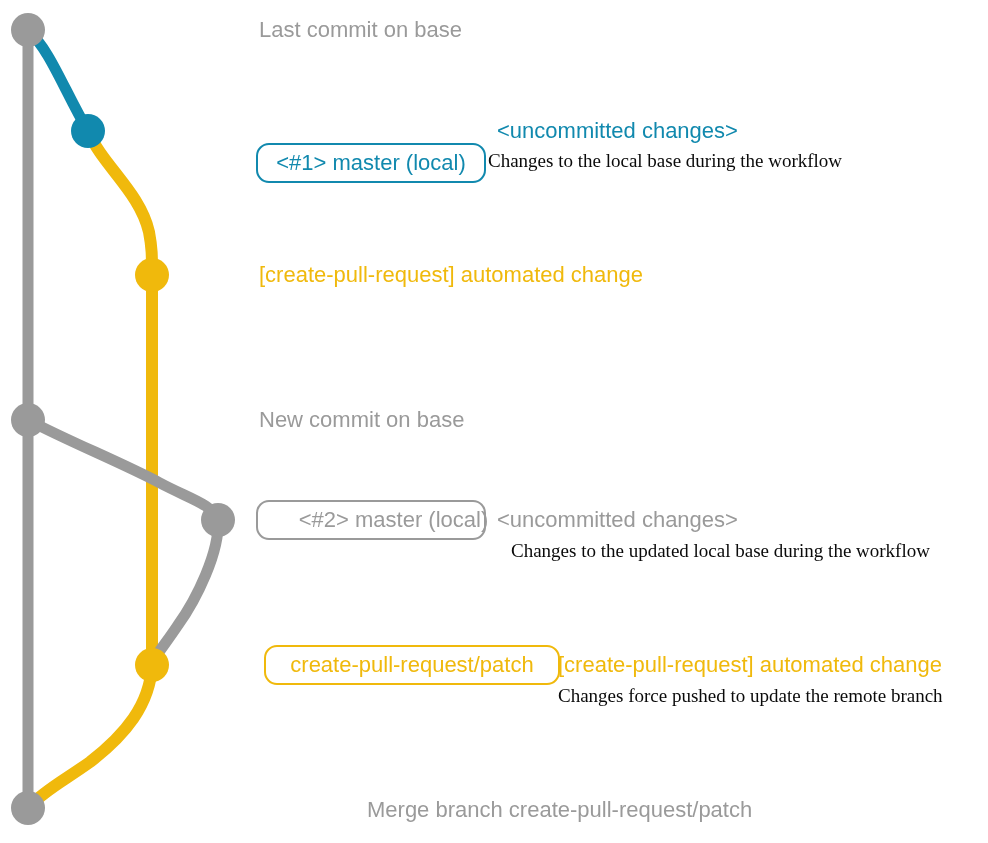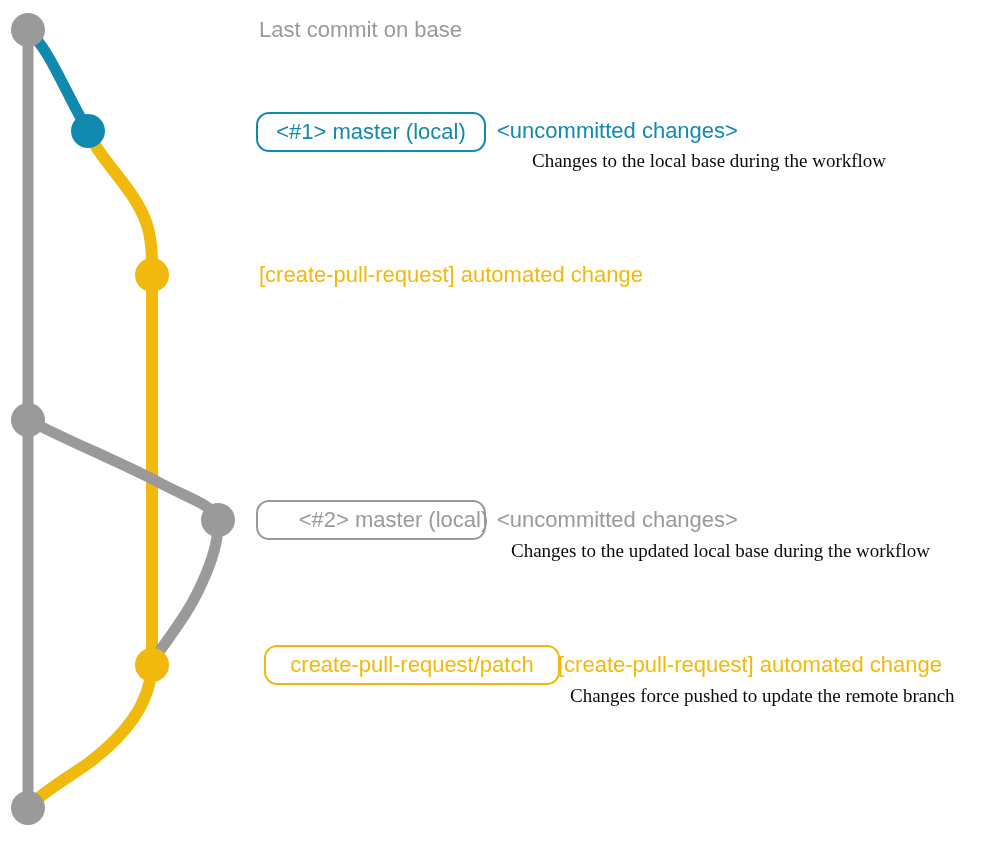--- a/index.html
+++ b/index.html
@@ -32,21 +32,21 @@
     box-sizing: border-box;
     border: 2px solid var(--gray);
     border-radius: 13px;
     color: var(--gray);
     font-size: 22px;
     display: flex;
     align-items: center;
     justify-content: center;
     white-space: nowrap;
   }
-  .badge.blue   { border-color: var(--blue);   color: var(--blue); }
+  .badge.blue   { border-color: var(--blue);   color: var(--blue); margin-top: 31px; }
   .badge.yellow { border-color: var(--yellow); color: var(--yellow); }
   .annotation {
     position: absolute;
     font-size: 22px;
     line-height: 26px;
     font-weight: 400;
     white-space: nowrap;
   }
   .annotation.blue   { color: var(--blue); }
   .annotation.yellow { color: var(--yellow); }
@@ -85,27 +85,29 @@
     <circle cx="28" cy="420" r="17" class="fill-gray"></circle>
     <circle cx="218" cy="520" r="17" class="fill-gray"></circle>
     <circle cx="152" cy="665" r="17" class="fill-yellow"></circle>
     <circle cx="28" cy="808" r="17" class="fill-gray"></circle>
   </svg>
 
   <div class="heading" style="left:259px; top:17px;">Last commit on base</div>
 
   <div class="badge blue" style="left:256px; top:112px; width:230px; height:40px;">&lt;#1&gt; master (local)</div>
   <div class="annotation blue" style="left:497px; top:118px;">&lt;uncommitted changes&gt;</div>
-  <div class="desc" style="left:532px; top:150px;">Changes to the local base during the workflow</div>
+  <div class="desc" style="left:488px; top:150px;">Changes to the local base during the workflow</div>
 
   <div class="annotation yellow" style="left:259px; top:262px;">[create-pull-request] automated change</div>
 
+  <div class="heading" style="left:259px; top:407px;">New commit on base</div>
 
   <div class="badge" style="left:256px; top:500px; width:230px; height:40px;padding-left:45px;">&lt;#2&gt; master (local)</div>
   <div class="annotation gray" style="left:497px; top:507px;">&lt;uncommitted changes&gt;</div>
   <div class="desc" style="left:511px; top:540px;">Changes to the updated local base during the workflow</div>
 
   <div class="badge yellow" style="left:264px; top:645px; width:296px; height:40px;">create-pull-request/patch</div>
   <div class="annotation yellow" style="left:558px; top:652px;">[create-pull-request] automated change</div>
-  <div class="desc" style="left:570px; top:685px;">Changes force pushed to update the remote branch</div>
+  <div class="desc" style="left:558px; top:685px;">Changes force pushed to update the remote branch</div>
 
+  <div class="heading" style="left:367px; top:797px;">Merge branch create-pull-request/patch</div>
 
 </div>
 
 </body></html>

